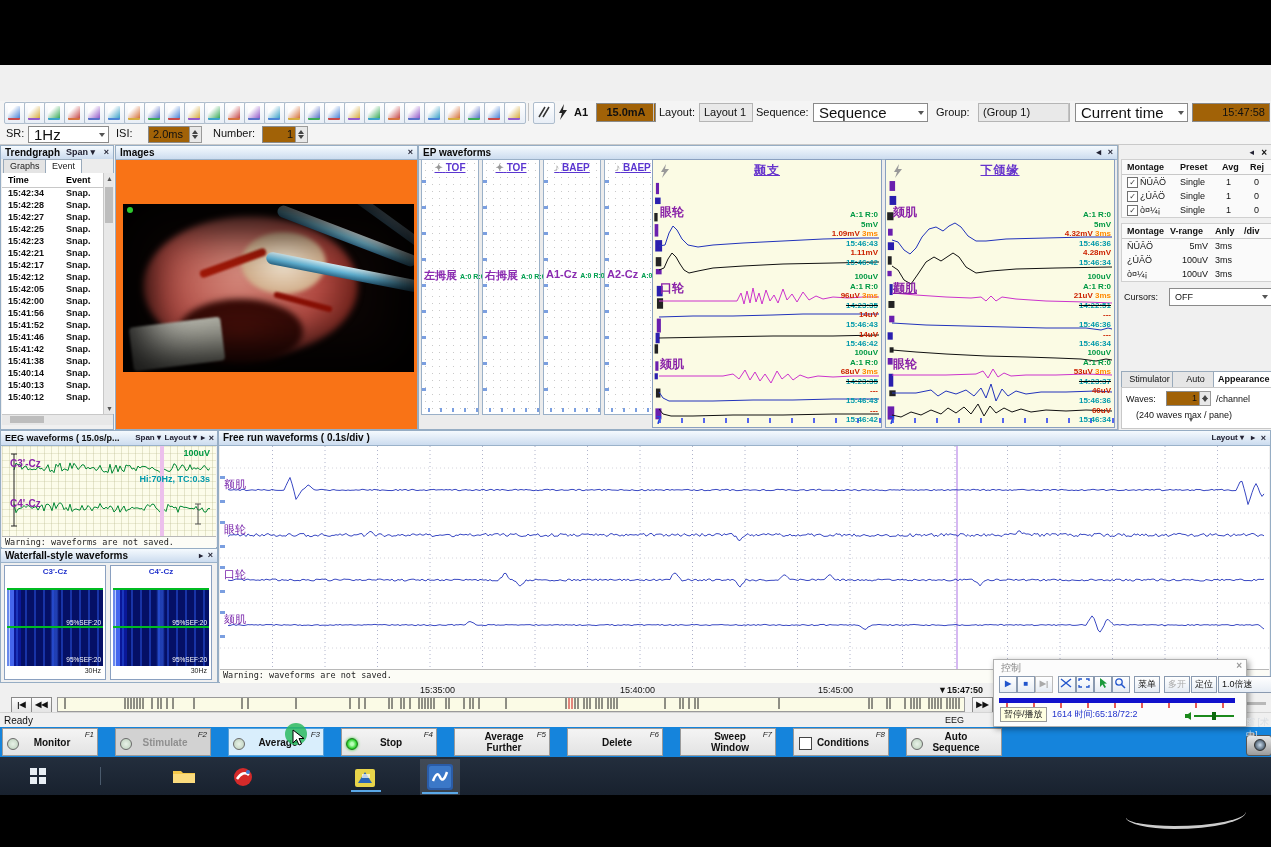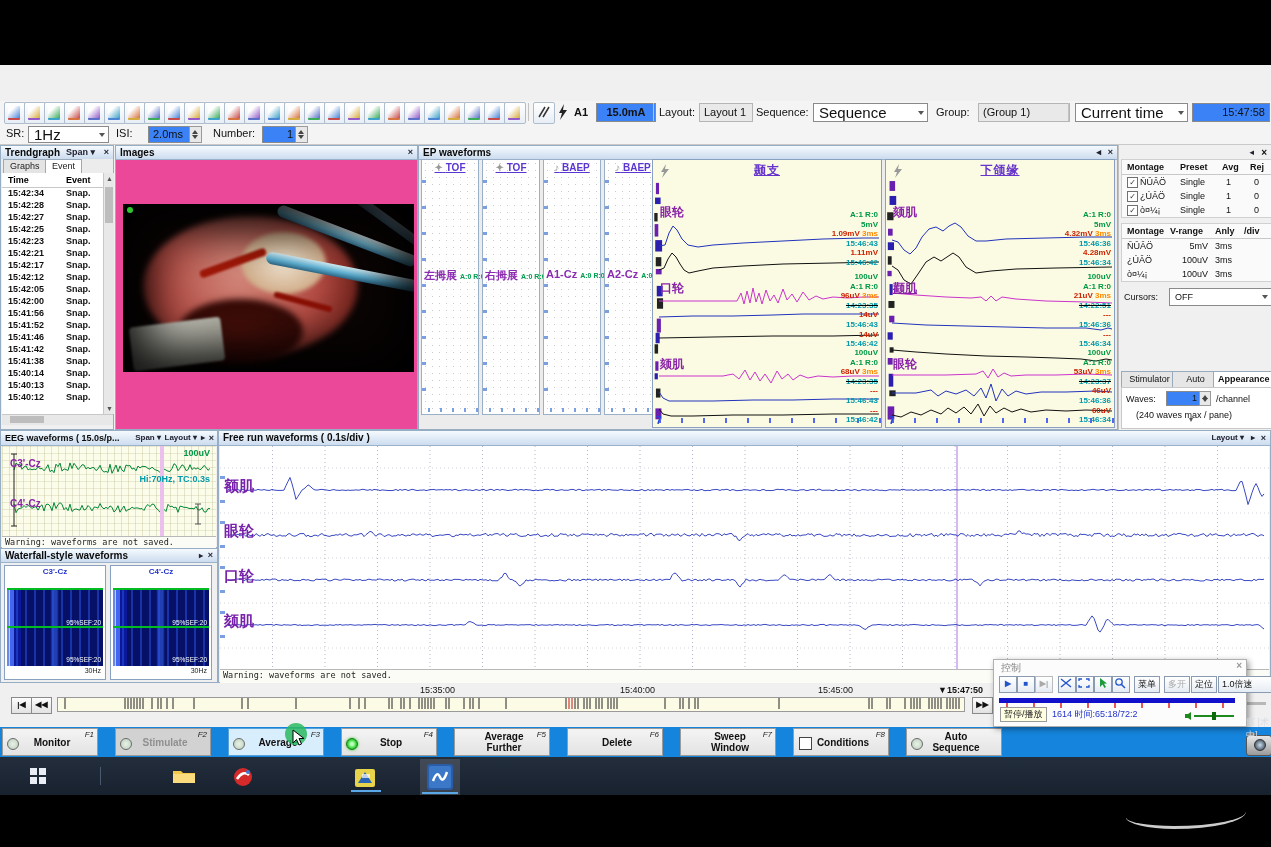--- a/index.html
+++ b/index.html
@@ -16,21 +16,21 @@
   #btn-min{position:absolute;right:64px;top:2px;width:18px;height:15px;text-align:center;font-size:11px;color:#333;}
   #btn-close{position:absolute;right:4px;top:2px;width:18px;height:15px;text-align:center;font-size:12px;color:#333;}
   #menubar{position:absolute;left:0;top:20px;width:1271px;height:16px;background:#f4f4f4;border-bottom:1px solid #e0e0e0;}
   .menu-item{display:inline-block;padding:1px 9px;font-size:11px;color:#111;}
   
   #toolbar1{position:absolute;left:0;top:36px;width:1271px;height:23px;background:#f4f4f4;border-bottom:1px solid #dcdcdc;}
   .tbi{position:absolute;top:1px;width:20px;height:20px;background:linear-gradient(#ffffff,#e8eef6);border:1px solid #aebdcd;border-radius:2px;}
   .tbi i{position:absolute;left:3px;top:3px;width:12px;height:12px;border-radius:1px;opacity:.9;}
   .tb-sep{position:absolute;top:2px;width:1px;height:18px;background:#c2c2c2;}
   .tb-txt{position:absolute;top:5px;font-size:11px;color:#111;}
-  .tb-box{position:absolute;top:2px;height:17px;background:#3b82f6;border:1px solid #8a8a8a;font-size:11px;line-height:17px;padding:0 4px;color:#111;}
+  .tb-box{position:absolute;top:2px;height:17px;background:#a16207;border:1px solid #8a8a8a;font-size:11px;line-height:17px;padding:0 4px;color:#111;}
   .tb-flat{position:absolute;top:2px;height:17px;background:#e9e9e9;border:1px solid #b5b5b5;font-size:11px;line-height:17px;padding:0 4px;color:#111;}
   .tb-dd{position:absolute;top:2px;height:17px;background:#fff;border:1px solid #8a8a8a;font-size:15px;line-height:17px;padding:0 14px 0 5px;color:#111;}
   .dd-arrow{position:absolute;right:3px;top:7px;width:0;height:0;border-left:3px solid transparent;border-right:3px solid transparent;border-top:4px solid #555;}
   .spin{position:absolute;top:2px;width:11px;height:17px;background:#e8e8e8;border:1px solid #9a9a9a;}
   .spin:before,.spin:after{content:"";position:absolute;left:2px;border-left:3px solid transparent;border-right:3px solid transparent;}
   .spin:before{top:3px;border-bottom:4px solid #444;}
   .spin:after{bottom:3px;border-top:4px solid #444;}
   #toolbar2{position:absolute;left:0;top:59px;width:1271px;height:20px;background:#f4f4f4;border-bottom:1px solid #c9c9c9;}
   
   .panel{position:absolute;background:#f0f0f0;border:1px solid #96adc4;box-sizing:border-box;}
@@ -70,21 +70,21 @@
   .wf-pane{position:absolute;background:#fff;border:1px solid #8aa0c0;box-sizing:border-box;}
   .wf-title{position:absolute;top:1px;left:0;right:0;text-align:center;font-size:8px;font-weight:bold;color:#2233cc;}
   .wf-dots{background-image:radial-gradient(circle,#c4c4c4 .5px,transparent .6px);background-size:6px 6px;}
   .spect{position:absolute;left:2px;right:2px;background:
       linear-gradient(to right, #b8ccff 0 3px, #4466ee 3px 7px, #0a1899 7px 14px, #051066 14px 100%);}
   .spect .tex{position:absolute;inset:0;background:
       repeating-linear-gradient(to right, rgba(40,80,220,.55) 0 2px, transparent 2px 9px),
       linear-gradient(to right, transparent 0 45%, rgba(60,110,255,.5) 47% 52%, transparent 54%);}
   .gline{position:absolute;left:2px;right:2px;height:2px;background:#00bb22;}
   .seflbl{position:absolute;right:4px;font-size:6.5px;color:#fff;}
-  .fr-ch{position:absolute;font-size:15px;font-weight:bold;color:#7722aa;}
+  .fr-ch{position:absolute;font-size:11px;font-weight:normal;color:#7722aa;}
   
   #timeline{position:absolute;left:0;top:619px;width:1271px;height:28px;background:#f0f0f0;}
   .tl-time{position:absolute;top:1px;font-size:9px;color:#111;}
   .tl-btn{position:absolute;top:13px;width:19px;height:15px;background:linear-gradient(#fdfdfd,#e2e2e2);border:1px solid #8a8a8a;
           font-size:8px;line-height:13px;text-align:center;color:#111;font-weight:bold;}
   #tl-strip{position:absolute;left:57px;top:13px;width:906px;height:13px;background:#fbfbe6;border:1px solid #9a9a9a;}
   #statusbar{position:absolute;left:0;top:647px;width:1271px;height:15px;background:#f0f0f0;border-top:1px solid #d5d5d5;font-size:10px;color:#111;}
   
   #fnrow{position:absolute;left:0;top:662px;width:1271px;height:30px;background:#1584dc;}
   .fnb{position:absolute;top:1px;height:28px;width:96px;background:linear-gradient(#f4f4f4,#e3e3e3);border:1px solid #9a9a9a;box-sizing:border-box;}
@@ -344,21 +344,21 @@
       <div class="abs" style="left:102px;top:27px;width:10px;height:241px;background:#e8e8e8;border-left:1px solid #c8c8c8">
         <div class="abs" style="left:1px;top:14px;width:8px;height:36px;background:#bdbdbd"></div>
         <div class="abs" style="left:2px;top:2px;font-size:7px;color:#555">▲</div>
         <div class="abs" style="left:2px;bottom:2px;font-size:7px;color:#555">▼</div>
       </div>
       <div class="abs" style="left:1px;top:268px;width:111px;height:10px;background:#e8e8e8;border-top:1px solid #c8c8c8">
         <div class="abs" style="left:8px;top:1px;width:34px;height:7px;background:#bdbdbd"></div>
       </div>
     </div>
 
-    <div class="panel" style="left:115px;top:80px;width:303px;height:285px;background:#ec4899">
+    <div class="panel" style="left:115px;top:80px;width:303px;height:285px;background:#f97316">
       <div class="phdr">
         <span>Images</span>
         <span class="ctrl x" style="right:4px">×</span>
       </div>
 
       <div class="abs" style="left:7px;top:58px;width:291px;height:168px;background:#0b0504;overflow:hidden">
         <div class="abs" style="left:20px;top:12px;width:215px;height:140px;border-radius:50%;background:radial-gradient(circle at 45% 40%,#d4897c,#b14a42 55%,#6b1f18 85%,#2a0a06);filter:blur(3px)"></div>
         <div class="abs" style="left:118px;top:28px;width:85px;height:62px;border-radius:50%;background:radial-gradient(#f2e6d2,#d0ad8a 70%,#9a6a4a);filter:blur(2px)"></div>
         <div class="abs" style="left:55px;top:95px;width:125px;height:65px;border-radius:50%;background:radial-gradient(#4a100a,#2a0704);filter:blur(3px)"></div>
         <div class="abs" style="left:75px;top:55px;width:70px;height:8px;background:#a01808;border-radius:4px;transform:rotate(-20deg);filter:blur(1px)"></div>
@@ -916,20 +916,24 @@
         <svg width="24" height="20">
             <polygon points="5,8 9,8 13,4 13,16 9,12 5,12" fill="#1b72c8"></polygon>
             <path d="M15 6 a5 5 0 0 1 0 8 M17 4 a8 8 0 0 1 0 12" stroke="#1b72c8" stroke-width="1.5" fill="none"></path>
           </svg>
       </div>
       <div class="abs" style="left:1186px;top:18px;width:80px;height:3px;background:#b8b8b8">
         <div class="abs" style="left:11px;top:-6px;width:7px;height:15px;background:#2277cc;border-radius:2px"></div>
       </div>
     </div>
 
+    <div id="statusbar">
+      <span class="abs" style="left:4px;top:2px">Ready</span>
+      <span class="abs" style="left:945px;top:2px;font-size:9px">EEG</span>
+    </div>
 
     <div id="fnrow">
         <div class="fnb" style="left: 2px;">
           <div class="led"></div>
           <div class="lab">Monitor</div>
           <div class="fk">F1</div>
         </div>
         <div class="fnb disabled" style="left: 115px;">
           <div class="led"></div>
           <div class="lab">Stimulate</div>

